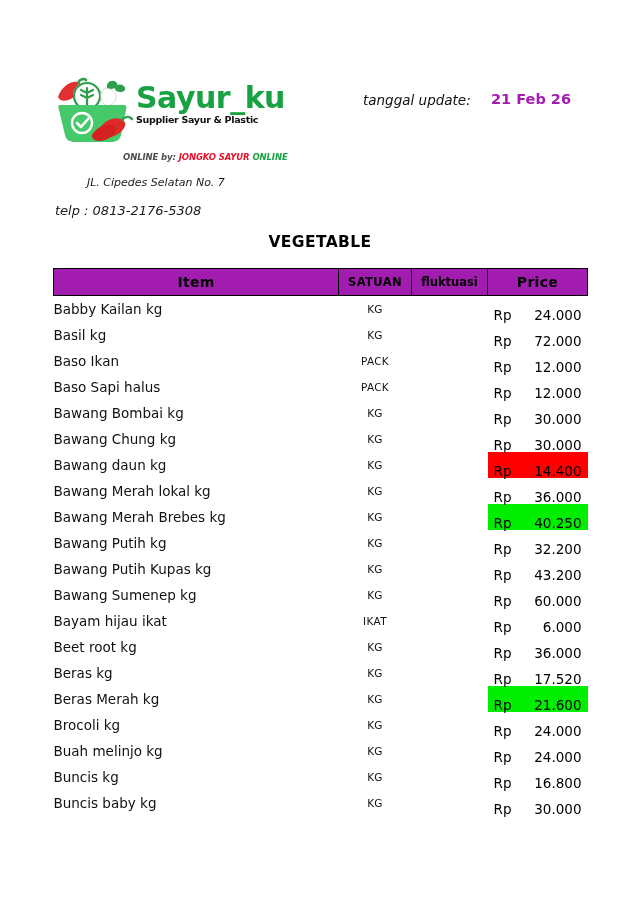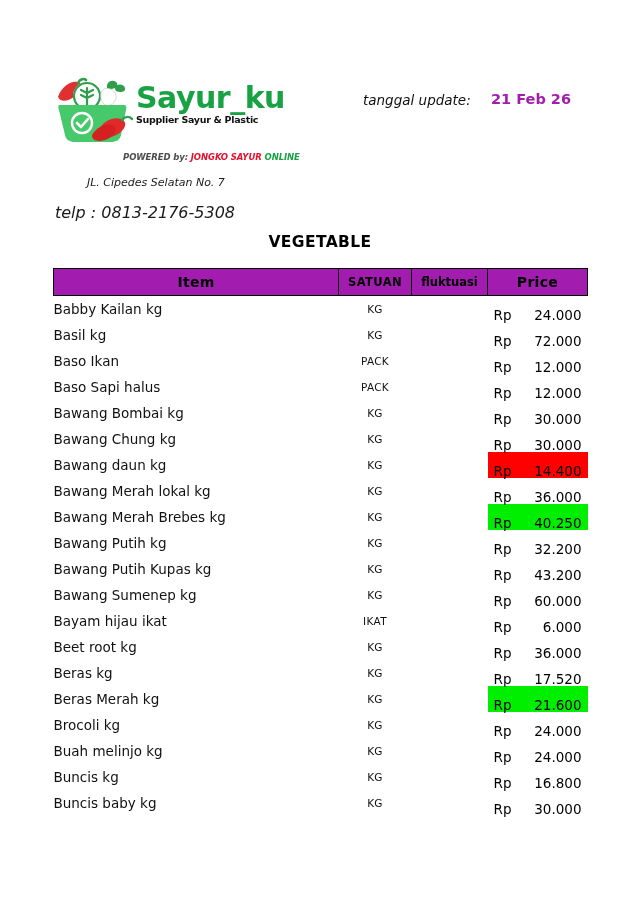--- a/index.html
+++ b/index.html
@@ -87,21 +87,21 @@
     font-size: 11px;
     font-style: italic;
     color: #1a1a1a;
     white-space: nowrap;
     margin-left: 29px;
   }
   .addr2 {
     position: absolute;
     left: 55px;
     top: 203px;
-    font-size: 16px;
+    font-size: 13px;
     font-style: italic;
     color: #1a1a1a;
     white-space: nowrap;
     text-align: right;
   }
 
   .update-label {
     position: absolute;
     left: 363px;
     top: 92px;
@@ -238,21 +238,21 @@
         <path d="M70 45 C73 41 78 41 80 44" stroke="#2E9E4A" stroke-width="2.4" fill="none" stroke-linecap="round"></path>
       </svg>
     </div>
     <div class="logo-wordmark">
       <div class="logo-name">Sayur_ku</div>
       <div class="logo-tag">Supplier Sayur &amp; Plastic</div>
     </div>
   </div>
 
   <div class="powered">
-    <span class="pw-lead">POWERED by:</span>
+    <span class="pw-lead">ONLINE by:</span>
     <span class="pw-red">JONGKO SAYUR</span>
     <span class="pw-green">ONLINE</span>
   </div>
 
   <div class="addr1">JL. Cipedes Selatan No. 7</div>
   <div class="addr2">telp : 0813-2176-5308</div>
 
   <div class="update-label">tanggal update:</div>
   <div class="update-value">21 Feb 26</div>
 </div>

